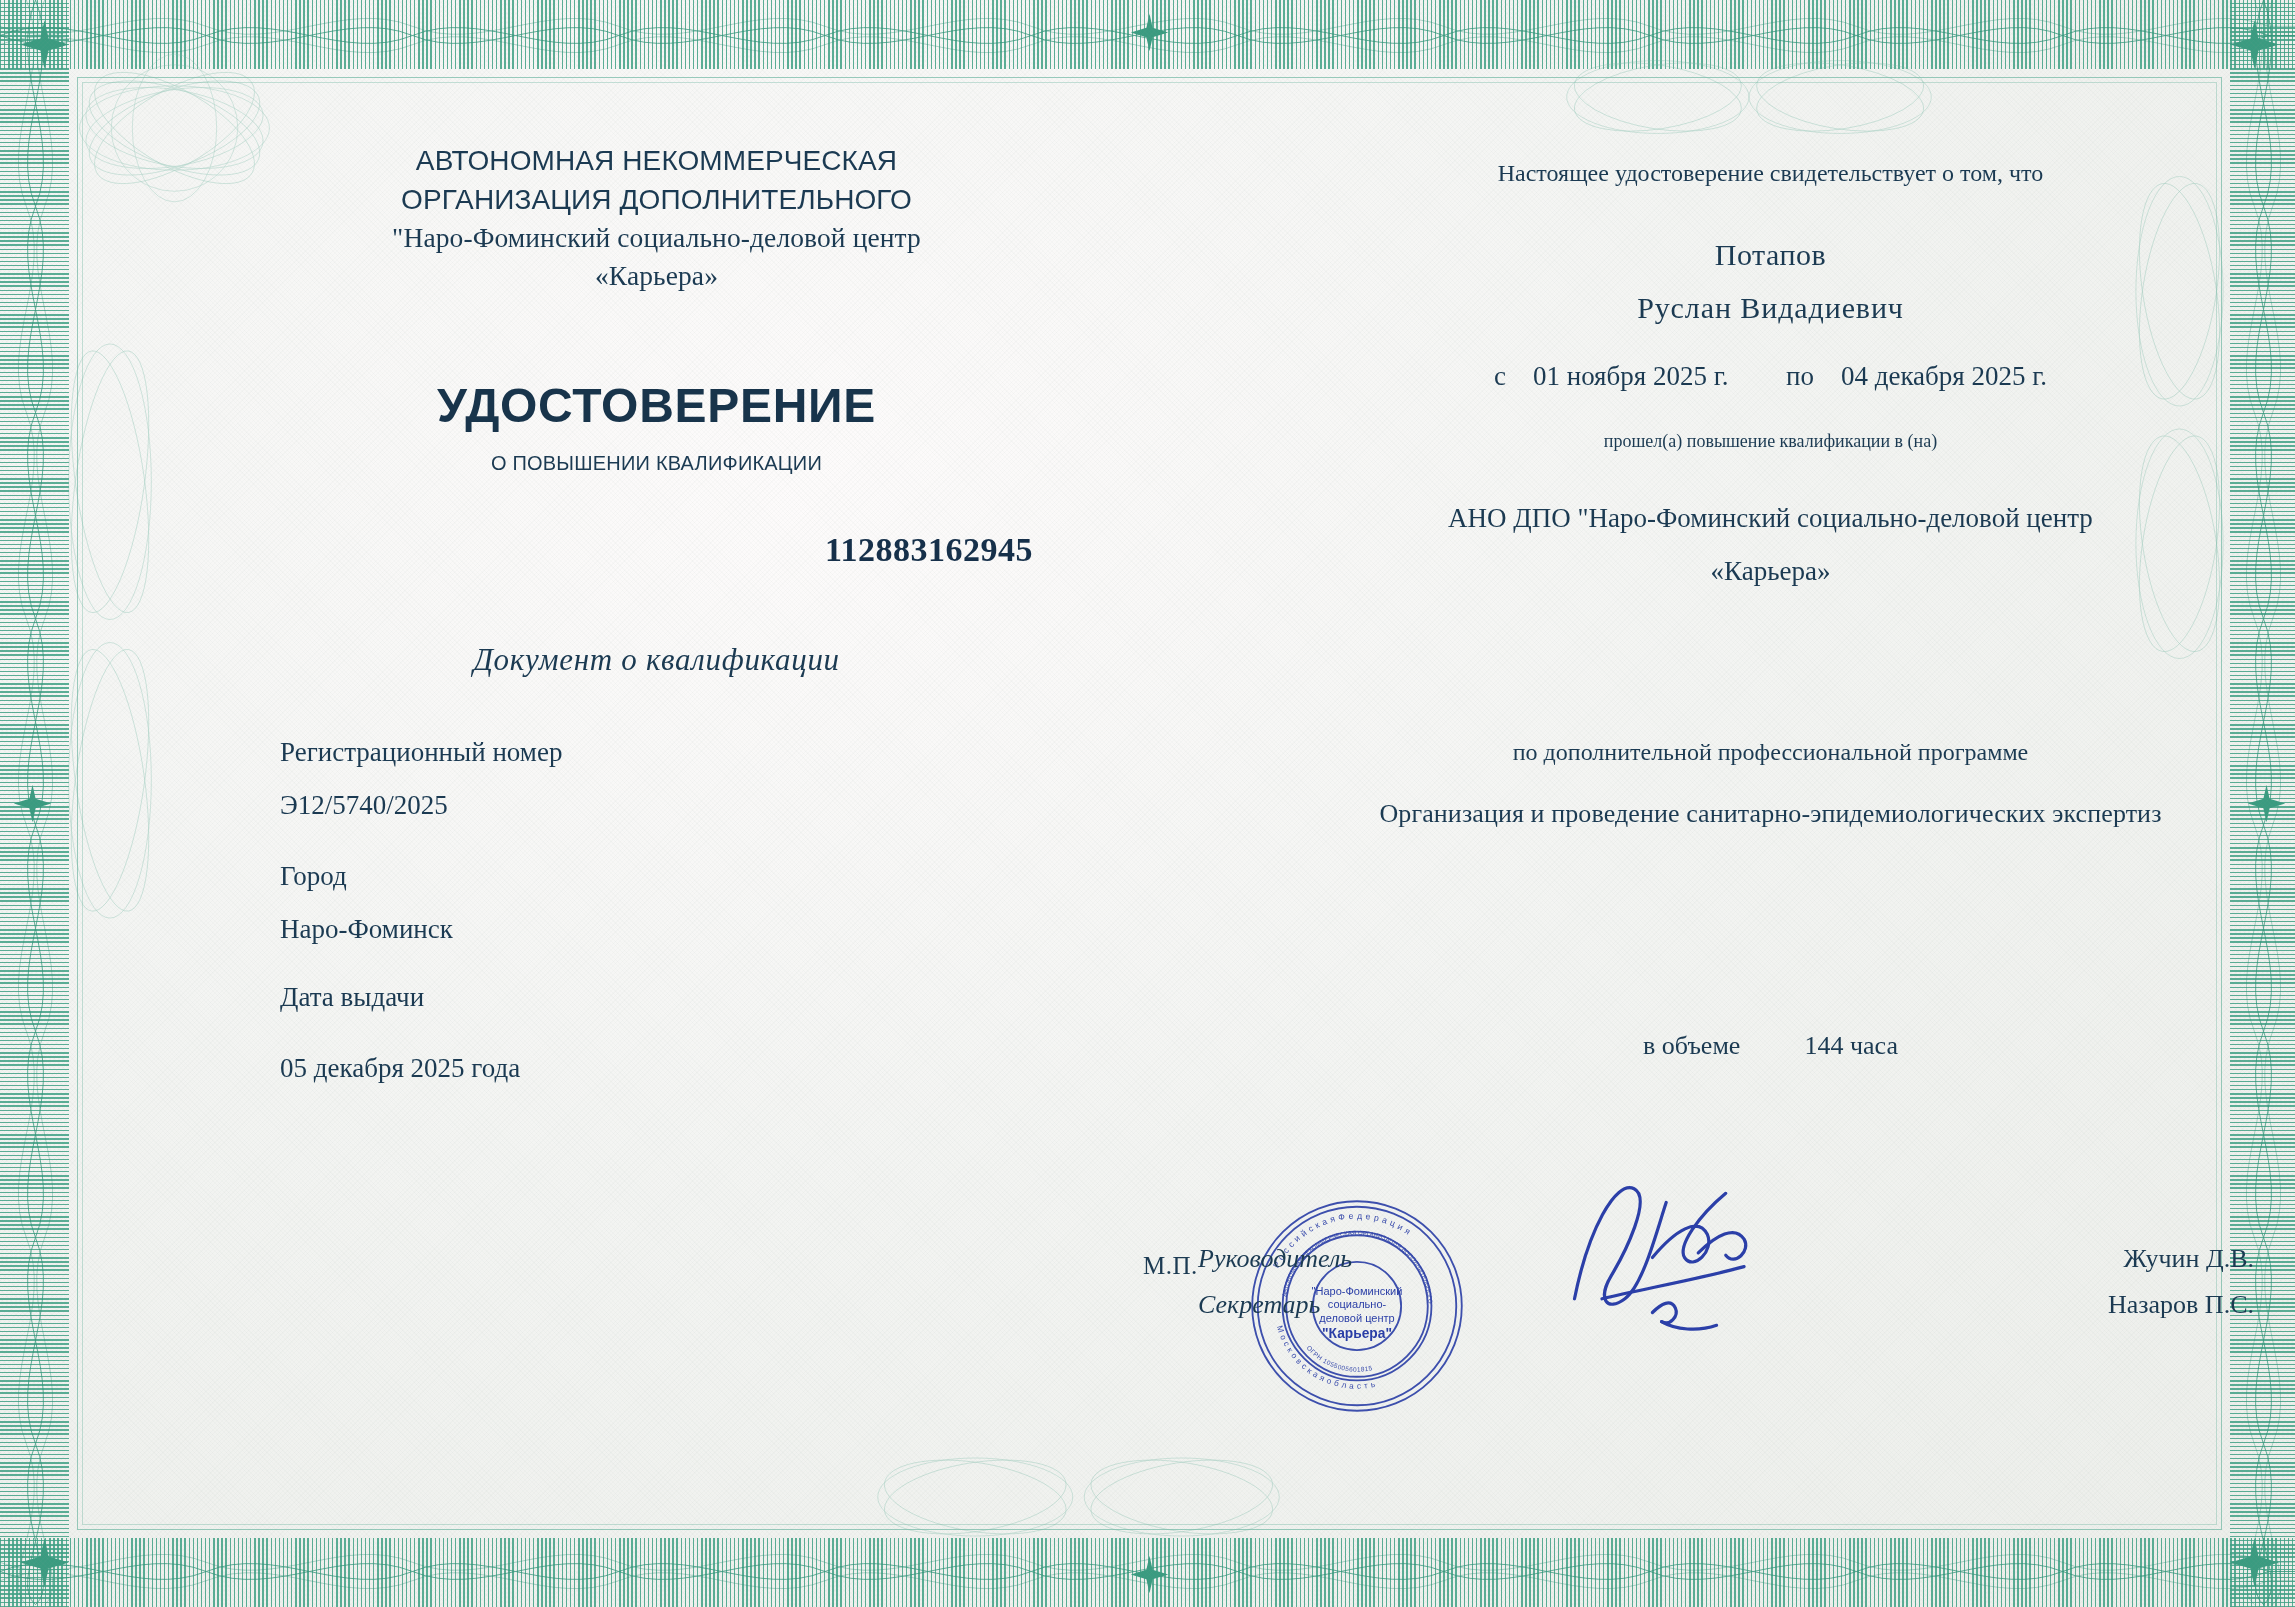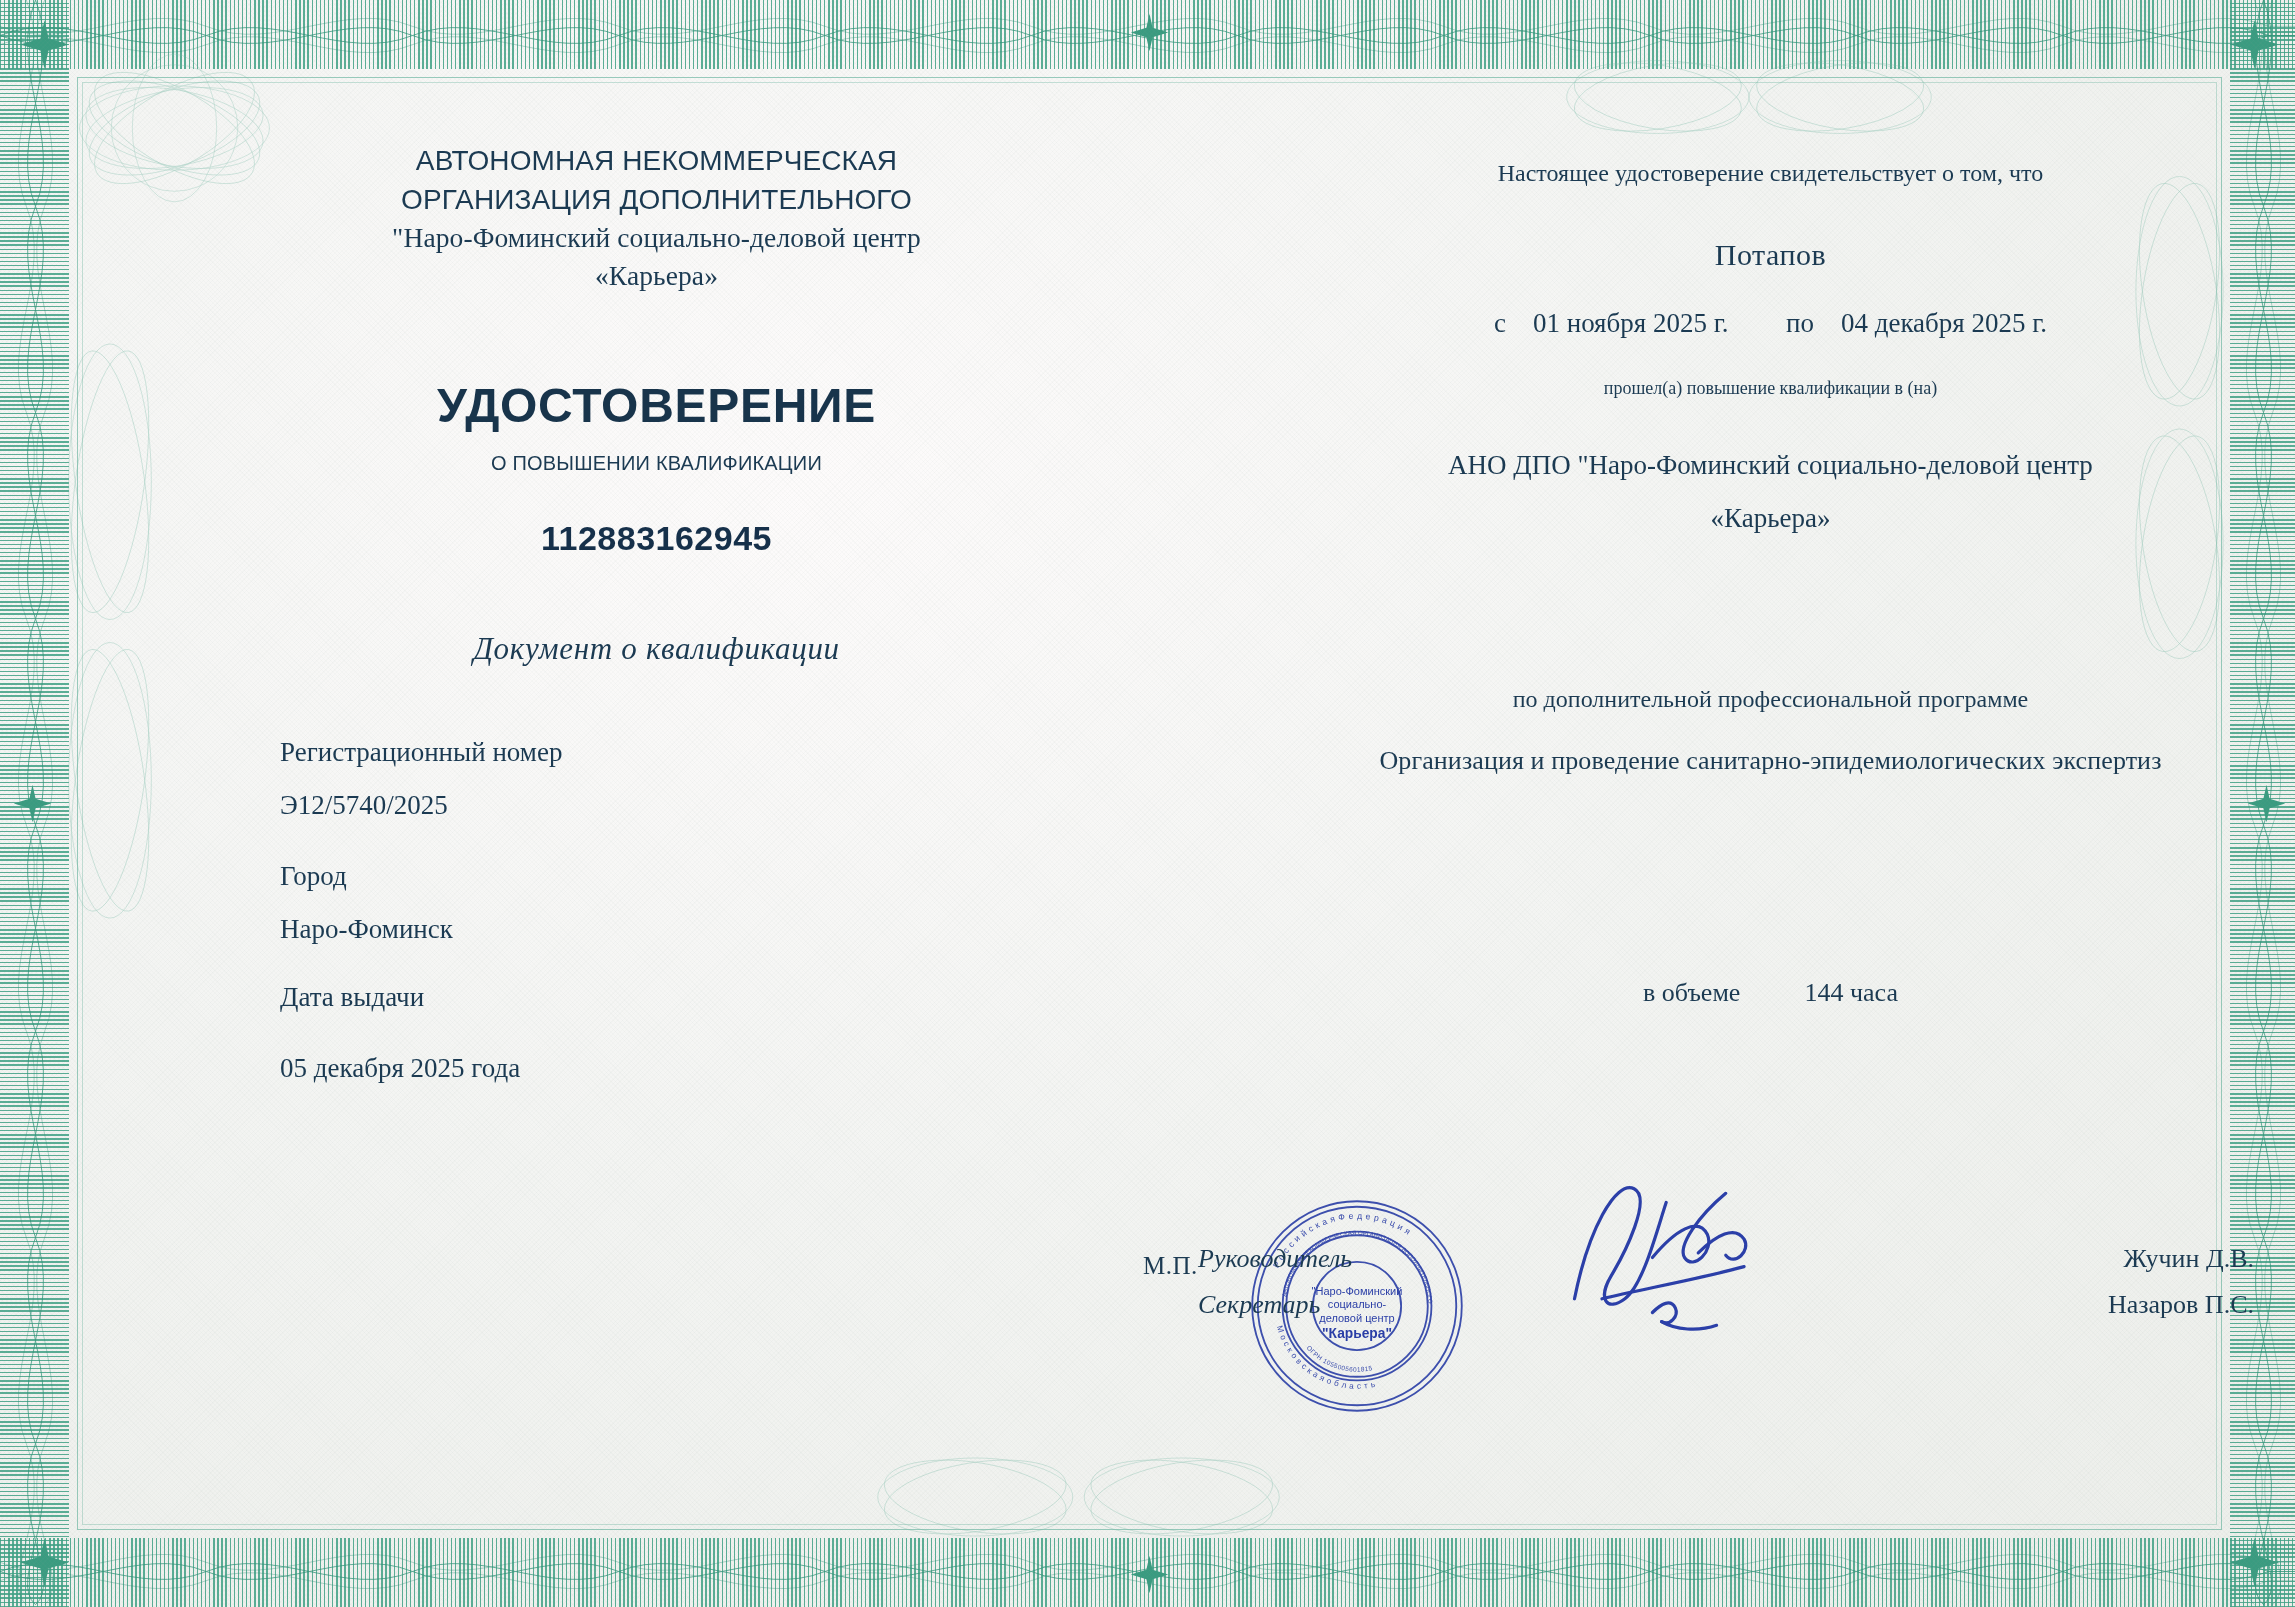--- a/index.html
+++ b/index.html
@@ -132,26 +132,27 @@
     color: #18344b;
   }
   .doc-sub {
     margin-top: 19px;
     font-family: "Liberation Sans", sans-serif;
     font-size: 20px;
     letter-spacing: 0.2px;
     color: #1b3a52;
   }
   .doc-number {
-    margin-top: 44px;
-    font-family: Liberation Sans, sans-serif;
+    margin-top: 56px;
+    font-family: Liberation Serif, serif;
     font-weight: bold;
     font-size: 34px;
     letter-spacing: 0.5px;
     color: #16304a;
+    text-align: right;
   }
   .doc-kind {
     margin-top: 73px;
     font-family: "Liberation Serif", serif;
     font-style: italic;
     font-size: 31px;
     letter-spacing: 0.7px;
     color: #1b3a52;
   }
 
@@ -399,20 +400,21 @@
       <div class="reg-line">Наро-Фоминск</div>
       <div class="sp-3"></div>
       <div class="reg-line">Дата выдачи</div>
       <div class="sp-2"></div>
       <div class="reg-line">05 декабря 2025 года</div>
     </div>
 
     <div class="col-right">
       <div class="r-lead">Настоящее удостоверение свидетельствует о том, что</div>
       <div class="r-fname">Потапов</div>
+      <div class="r-name">Руслан Видадиевич</div>
       <div class="r-dates">
         <span>с</span>
         <span>&nbsp;&nbsp;</span>
         <span>01 ноября 2025 г.</span>
         <span class="gap"></span>
         <span>по</span>
         <span>&nbsp;&nbsp;</span>
         <span>04 декабря 2025 г.</span>
       </div>
       <div class="r-passed">прошел(а) повышение квалификации в  (на)</div>

